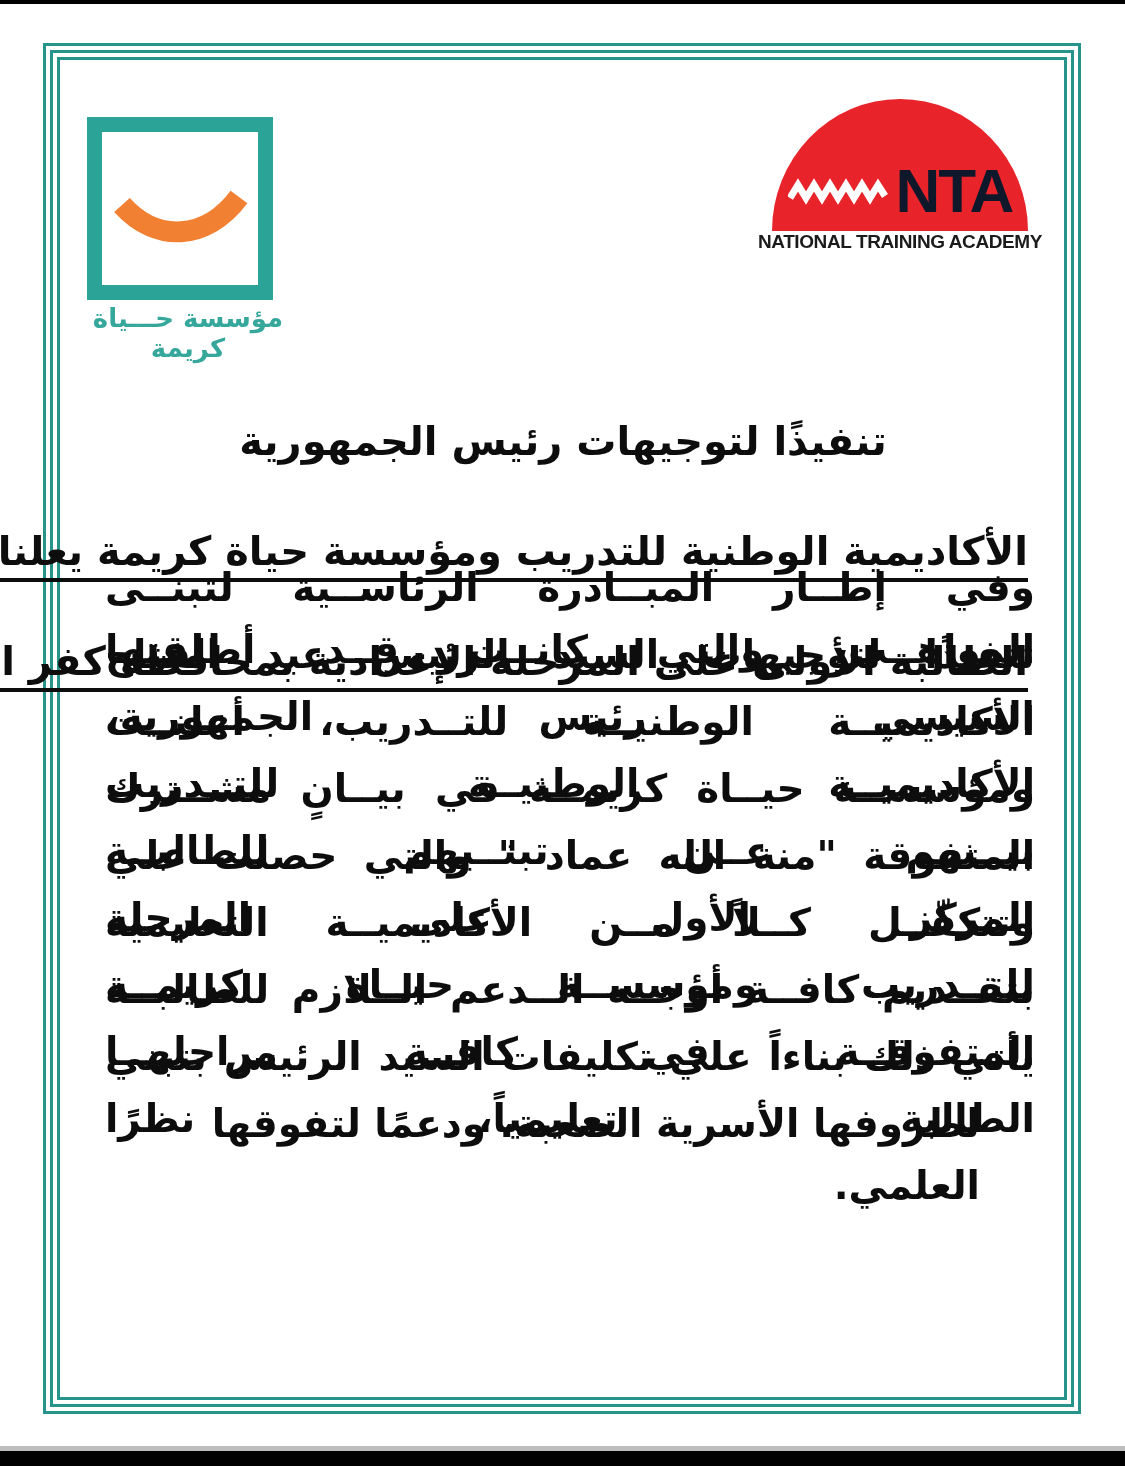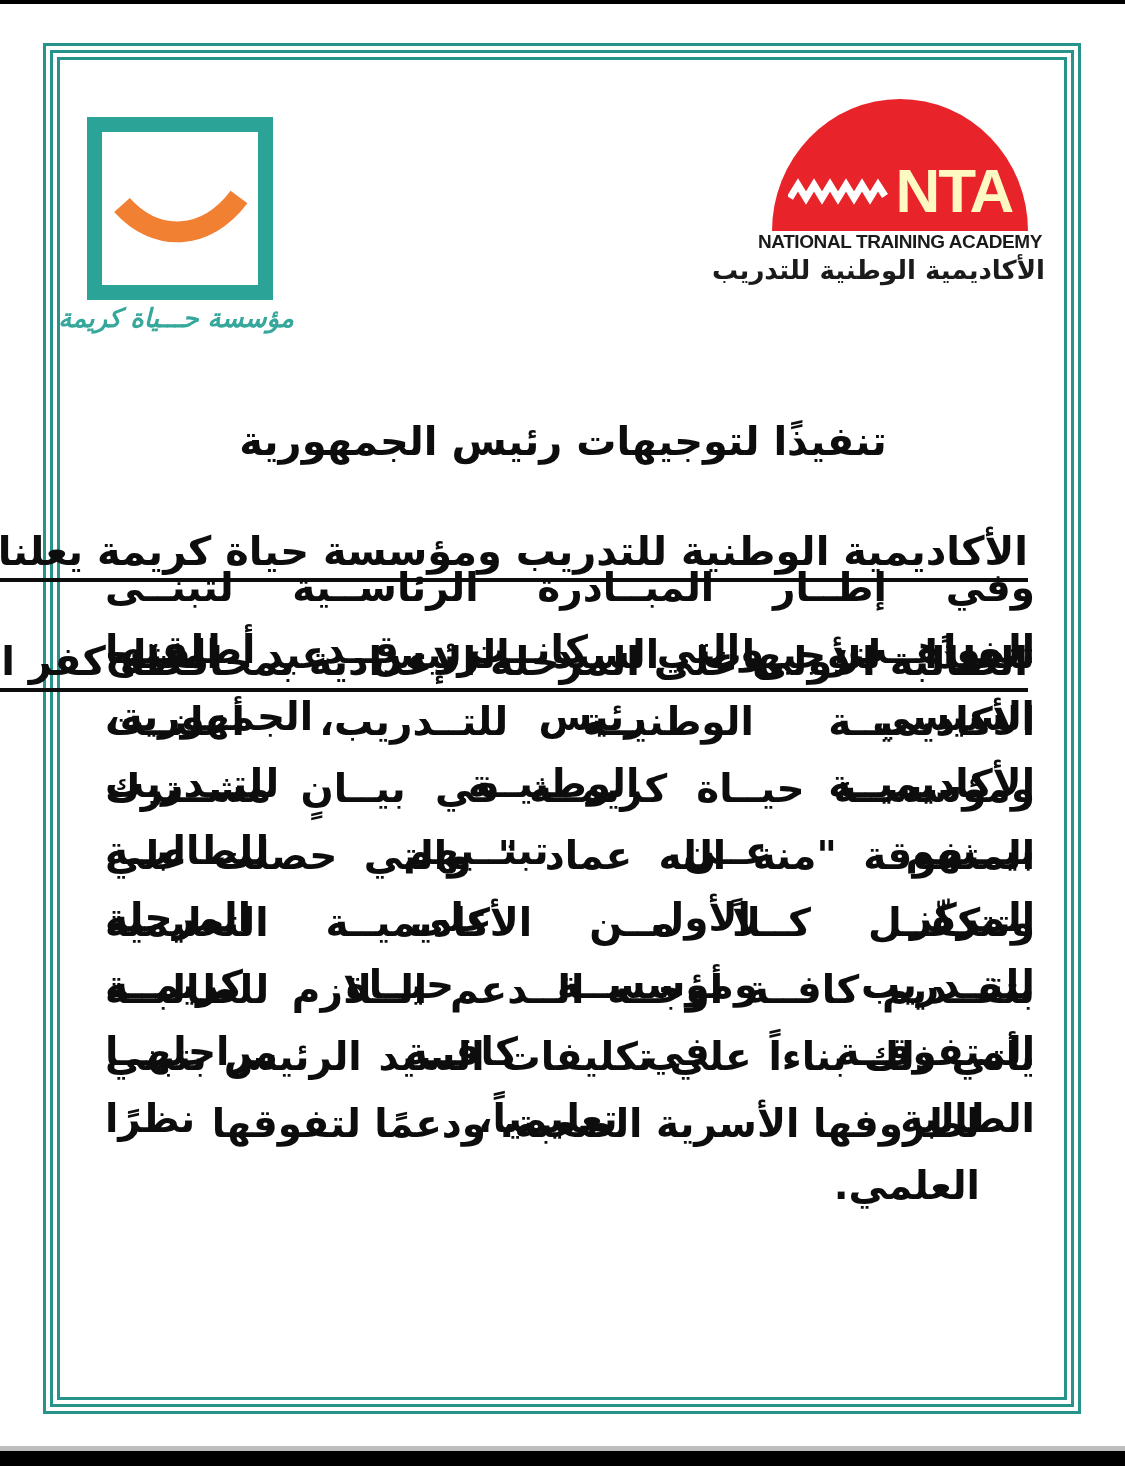--- a/index.html
+++ b/index.html
@@ -18,30 +18,30 @@
 
   
   .frame { position:absolute; left:43px; top:43px; width:1038px; height:1371px;
            border:3px solid #27948c; padding:4px; }
   .frame-mid { width:100%; height:100%; border:3px solid #27948c; padding:4px; }
   .frame-inner { width:100%; height:100%; border:3px solid #27948c; }
 
   
   .hayah-square { position:absolute; left:87px; top:117px; width:186px; height:183px;
                   border:15px solid #2ba396; background:#fff; display:flex; align-items:center; justify-content:center; }
-  .hayah-caption { position:absolute; left:48px; top:303px; width:256px; text-align:center;
-                   direction:rtl; color:#35a79b; font-weight:bold; font-size:26px;font-style:italic; }
+  .hayah-caption { position:absolute; left:60px; top:303px; width:256px; text-align:center;
+                   direction:rtl; color:#35a79b; font-weight:bold; font-size:26px; }
 
   
   .nta { position:absolute; left:755px; top:99px; width:290px; text-align:center; }
   .nta-dome { width:256px; height:132px; margin:0 auto; background:#e8242a;
               border-radius:128px 128px 0 0 / 132px 132px 0 0;
               display:flex; align-items:flex-end; justify-content:center; gap:8px;
               padding-bottom:14px; }
-  .nta-acronym { color:#fef9c3; font-weight:bold; font-size:62px; line-height:52px;
+  .nta-acronym { color:#0f172a; font-weight:bold; font-size:62px; line-height:52px;
                  letter-spacing:-2px; font-family:"Liberation Sans", sans-serif; }
   .nta-zigzag { margin-bottom:8px; }
   .nta-en { font-family:"Liberation Sans", sans-serif; font-weight:bold;
             font-size:19px; letter-spacing:-0.4px; color:#1b1b1b; white-space:nowrap; }
   .nta-ar { direction:rtl; font-weight:bold; font-size:26px; color:#1b1b1b; line-height:34px; white-space:nowrap; }
 
   
   .headline { position:absolute; left:98px; top:366px; width:930px; direction:rtl; color:#0d0d0d; }
   .h-line { height:65px; line-height:60px; text-align:center; font-weight:bold; font-size:40px; white-space:nowrap;margin-top:45px; }
   .h-underline { border-bottom:4px solid #0d0d0d; padding-bottom:4px; }
@@ -77,21 +77,20 @@
   <div class="nta">
     <div class="nta-dome">
       <span class="nta-zigzag">
         <svg width="100" height="28" viewBox="0 0 100 28">
           <polyline points="2,21 10,8 18,21 26,8 34,21 42,8 50,21 58,8 66,21 74,8 82,21 90,8 97,19" stroke="#ffffff" stroke-width="7" fill="none"></polyline>
         </svg>
       </span>
       <span class="nta-acronym">NTA</span>
     </div>
     <div class="nta-en">NATIONAL TRAINING ACADEMY</div>
-    <div class="nta-ar">الأكاديمية الوطنية للتدريب</div>
   </div>
 
   <div class="headline">
     <div class="h-line">تنفيذًا لتوجيهات رئيس الجمهورية</div>
     <div class="h-line"><span class="h-underline">الأكاديمية الوطنية للتدريب ومؤسسة حياة كريمة يعلنا تبني</span></div>
     <div class="h-line"><span class="h-underline">الطالبة الأولى على المرحلة الإعدادية بمحافظة كفر الشيخ</span></div>
   </div>
 
   <div class="bodytext">
     <div class="b-line">وفي إطــار المبــادرة الرئاســية لتبنــى المواهــب، والتي كانــت قــد أطلقتها</div>

